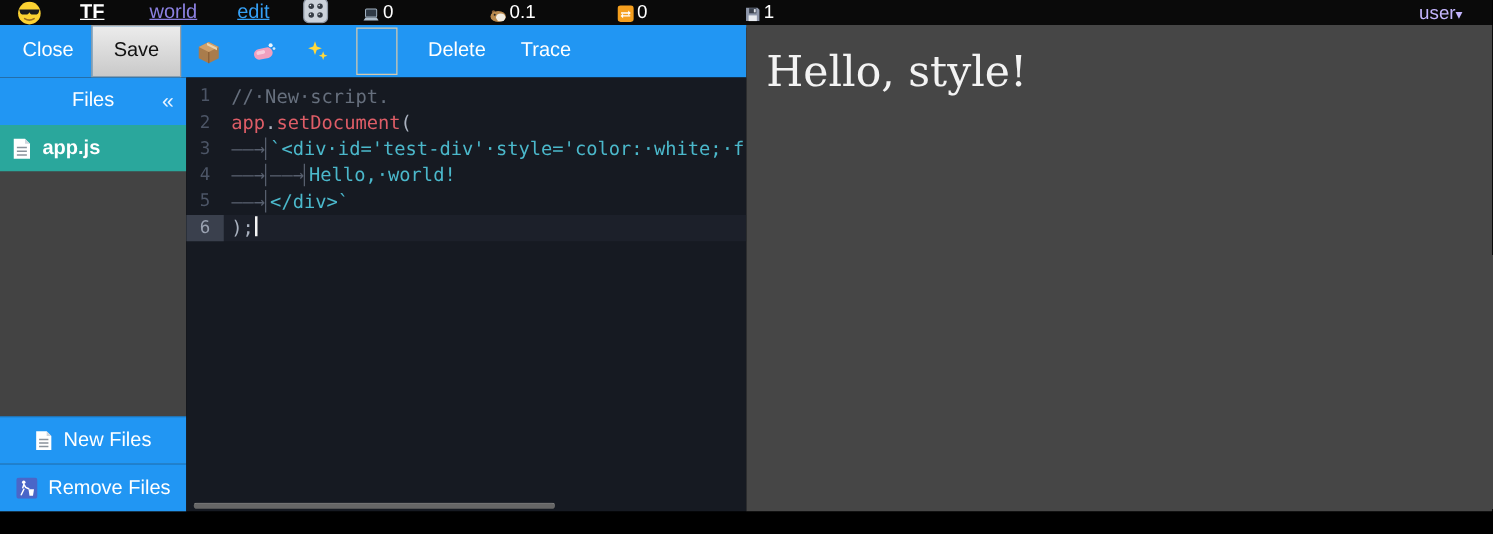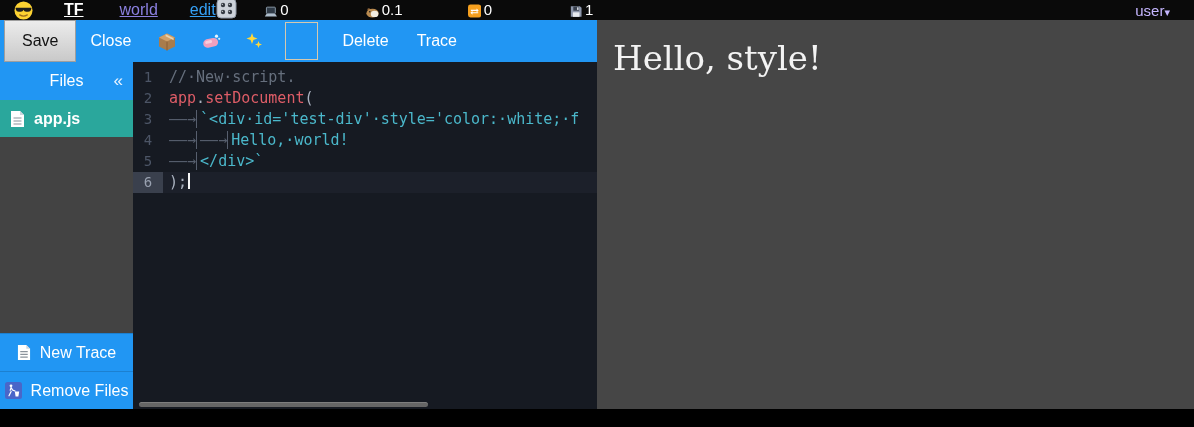--- a/index.html
+++ b/index.html
@@ -5,21 +5,21 @@
   * { box-sizing: border-box; margin: 0; padding: 0; }
   body { background:#000; font-family:"Liberation Sans", sans-serif; }
   .screen { width:1194px; height:427px; background:#000; position:relative; overflow:hidden; }
 
   
   .topbar { height:20px; display:flex; align-items:center; background:#0a0a0a; padding:0 14px; }
   .topbar a { text-decoration:underline; font-size:16px; cursor:pointer; }
   .emoji-btn { margin-right:31px; display:flex; align-items:center; cursor:pointer; }
   .brand { color:#fff; font-weight:700; margin-right:36px; }
   .nav-apps { color:#8b80e0; margin-right:32px; }
-  .nav-edit { color:#35a0f5; }
+  .nav-edit { color:#35a0f5; margin-right:26px; }
   .dice-btn { background:none; border:none; margin-right:26px; cursor:pointer; display:flex; flex-direction:column; align-items:center; }
   .dice-underline { width:22px; height:2px; background:#3b7dd8; margin-top:1px; }
   .counter { display:inline-flex; align-items:flex-end; gap:3px; width:88px; border-bottom:2px solid #3b7dd8; padding-bottom:1px; margin-right:14px; height:24px; }
   .counter input { background:transparent; border:none; outline:none; color:#fff; font-size:15px; width:100%; font-family:inherit; padding:0 0 1px 0; }
   .user-btn { margin-left:auto; background:none; border:none; color:#c4b5fd; font-size:15px; cursor:pointer; padding-right:10px; }
   .user-btn .caret-dn { font-size:11px; }
 
   
   .main { display:flex; height:389px; }
   .left-col { width:597px; display:flex; flex-direction:column; }
@@ -28,21 +28,21 @@
 
   
   .toolbar { height:42px; background:#2196f3; display:flex; align-items:center; padding:0 4px; flex:none; }
   .tbtn { background:transparent; border:none; color:#fff; font-size:16px; padding:0 14px; height:42px; cursor:pointer; font-family:inherit; }
   .tbtn.active { background:linear-gradient(#ececec,#c9c9c9); color:#111; border:1px solid #9e9e9e; padding:0 17px; }
   .icon-btn { background:transparent; border:none; padding:0 12px; height:42px; display:flex; align-items:center; cursor:pointer; }
   .empty-box { width:33px; height:38px; border:1px solid #d6c9ae; background:transparent; margin:0 10px; cursor:pointer; }
 
   
   .workspace { display:flex; flex:1; min-height:0; }
-  .sidebar { width:133px; flex:none; background:#434343; display:flex; flex-direction:column; }
+  .sidebar { width:149px; flex:none; background:#434343; display:flex; flex-direction:column; }
   .side-head { height:38px; flex:none; background:#2196f3; color:#fff; font-size:16px; display:flex; align-items:center; justify-content:center; position:relative; }
   .collapse-btn { position:absolute; right:10px; top:0; bottom:0; background:none; border:none; color:#eaf4ff; font-size:17px; cursor:pointer; }
   .file-item { height:37px; flex:none; background:#2aa79c; color:#fff; font-weight:700; font-size:16px; display:flex; align-items:center; gap:9px; padding:0 10px; cursor:pointer; }
   .side-spacer { flex:1; }
   .side-action { height:38px; flex:none; background:#2196f3; border:none; border-top:1px solid rgba(0,0,0,.14); color:#fff; font-size:16px; font-family:inherit; display:flex; align-items:center; justify-content:center; gap:9px; cursor:pointer; }
 
   
   .editor { flex:1; min-width:0; background:#161a22; font-family:"DejaVu Sans Mono","DejaVu Sans",monospace; font-size:15px; position:relative; padding-top:5px; overflow:hidden; }
   .code-line { display:flex; height:21px; line-height:21px; }
   .code-line .gutter { width:30px; flex:none; text-align:center; color:#4c5566; font-size:14px; }
@@ -120,22 +120,22 @@
 
     <button class="user-btn">
       <span>user</span><span class="caret-dn">▾</span>
     </button>
   </header>
 
   <div class="main">
     <div class="left-col">
 
       <div class="toolbar">
+        <button class="tbtn">Close</button>
         <button class="tbtn active">Save</button>
-        <button class="tbtn">Close</button>
         <button class="icon-btn">
           <svg width="20" height="19" viewBox="0 0 20 19">
               <path d="M2 5.5l8-4 8 4v9l-8 4-8-4z" fill="#a97c4c"></path>
               <path d="M2 5.5l8 4 8-4-8-4z" fill="#cfa06a"></path>
               <path d="M10 9.5v9" stroke="#8a5f36"></path>
               <path d="M8.6 2.2l8 4v2l-8-4z" fill="#e9d3ae"></path>
             </svg>
         </button>
         <button class="icon-btn">
           <svg width="20" height="17" viewBox="0 0 20 17">
@@ -177,21 +177,21 @@
           </div>
           <div class="side-spacer"></div>
           <button class="side-action">
             <svg width="14" height="17" viewBox="0 0 15 18">
                 <path d="M1 1h9l4 4v12H1z" fill="#fff"></path>
                 <path d="M10 1l4 4h-4z" fill="#cfd6dd"></path>
                 <g stroke="#8a939c" stroke-width="1.2">
                   <path d="M3.5 8h8M3.5 11h8M3.5 14h8"></path>
                 </g>
               </svg>
-            <span>New Trace</span>
+            <span>New Files</span>
           </button>
           <button class="side-action">
             <svg width="17" height="17" viewBox="0 0 17 17">
                 <rect width="17" height="17" rx="2.5" fill="#4a66c8"></rect>
                 <circle cx="6" cy="3.8" r="1.4" fill="#fff"></circle>
                 <path d="M6 5.4l1.6 2.6 2.4 1M5.2 8.2l.9-2.6M4 13.8l2.1-4.4" stroke="#fff" stroke-width="1.2" fill="none" stroke-linecap="round"></path>
                 <path d="M9.8 9.4h4.4l-.8 5.2h-2.8z" fill="#fff"></path>
               </svg>
             <span>Remove Files</span>
           </button>

